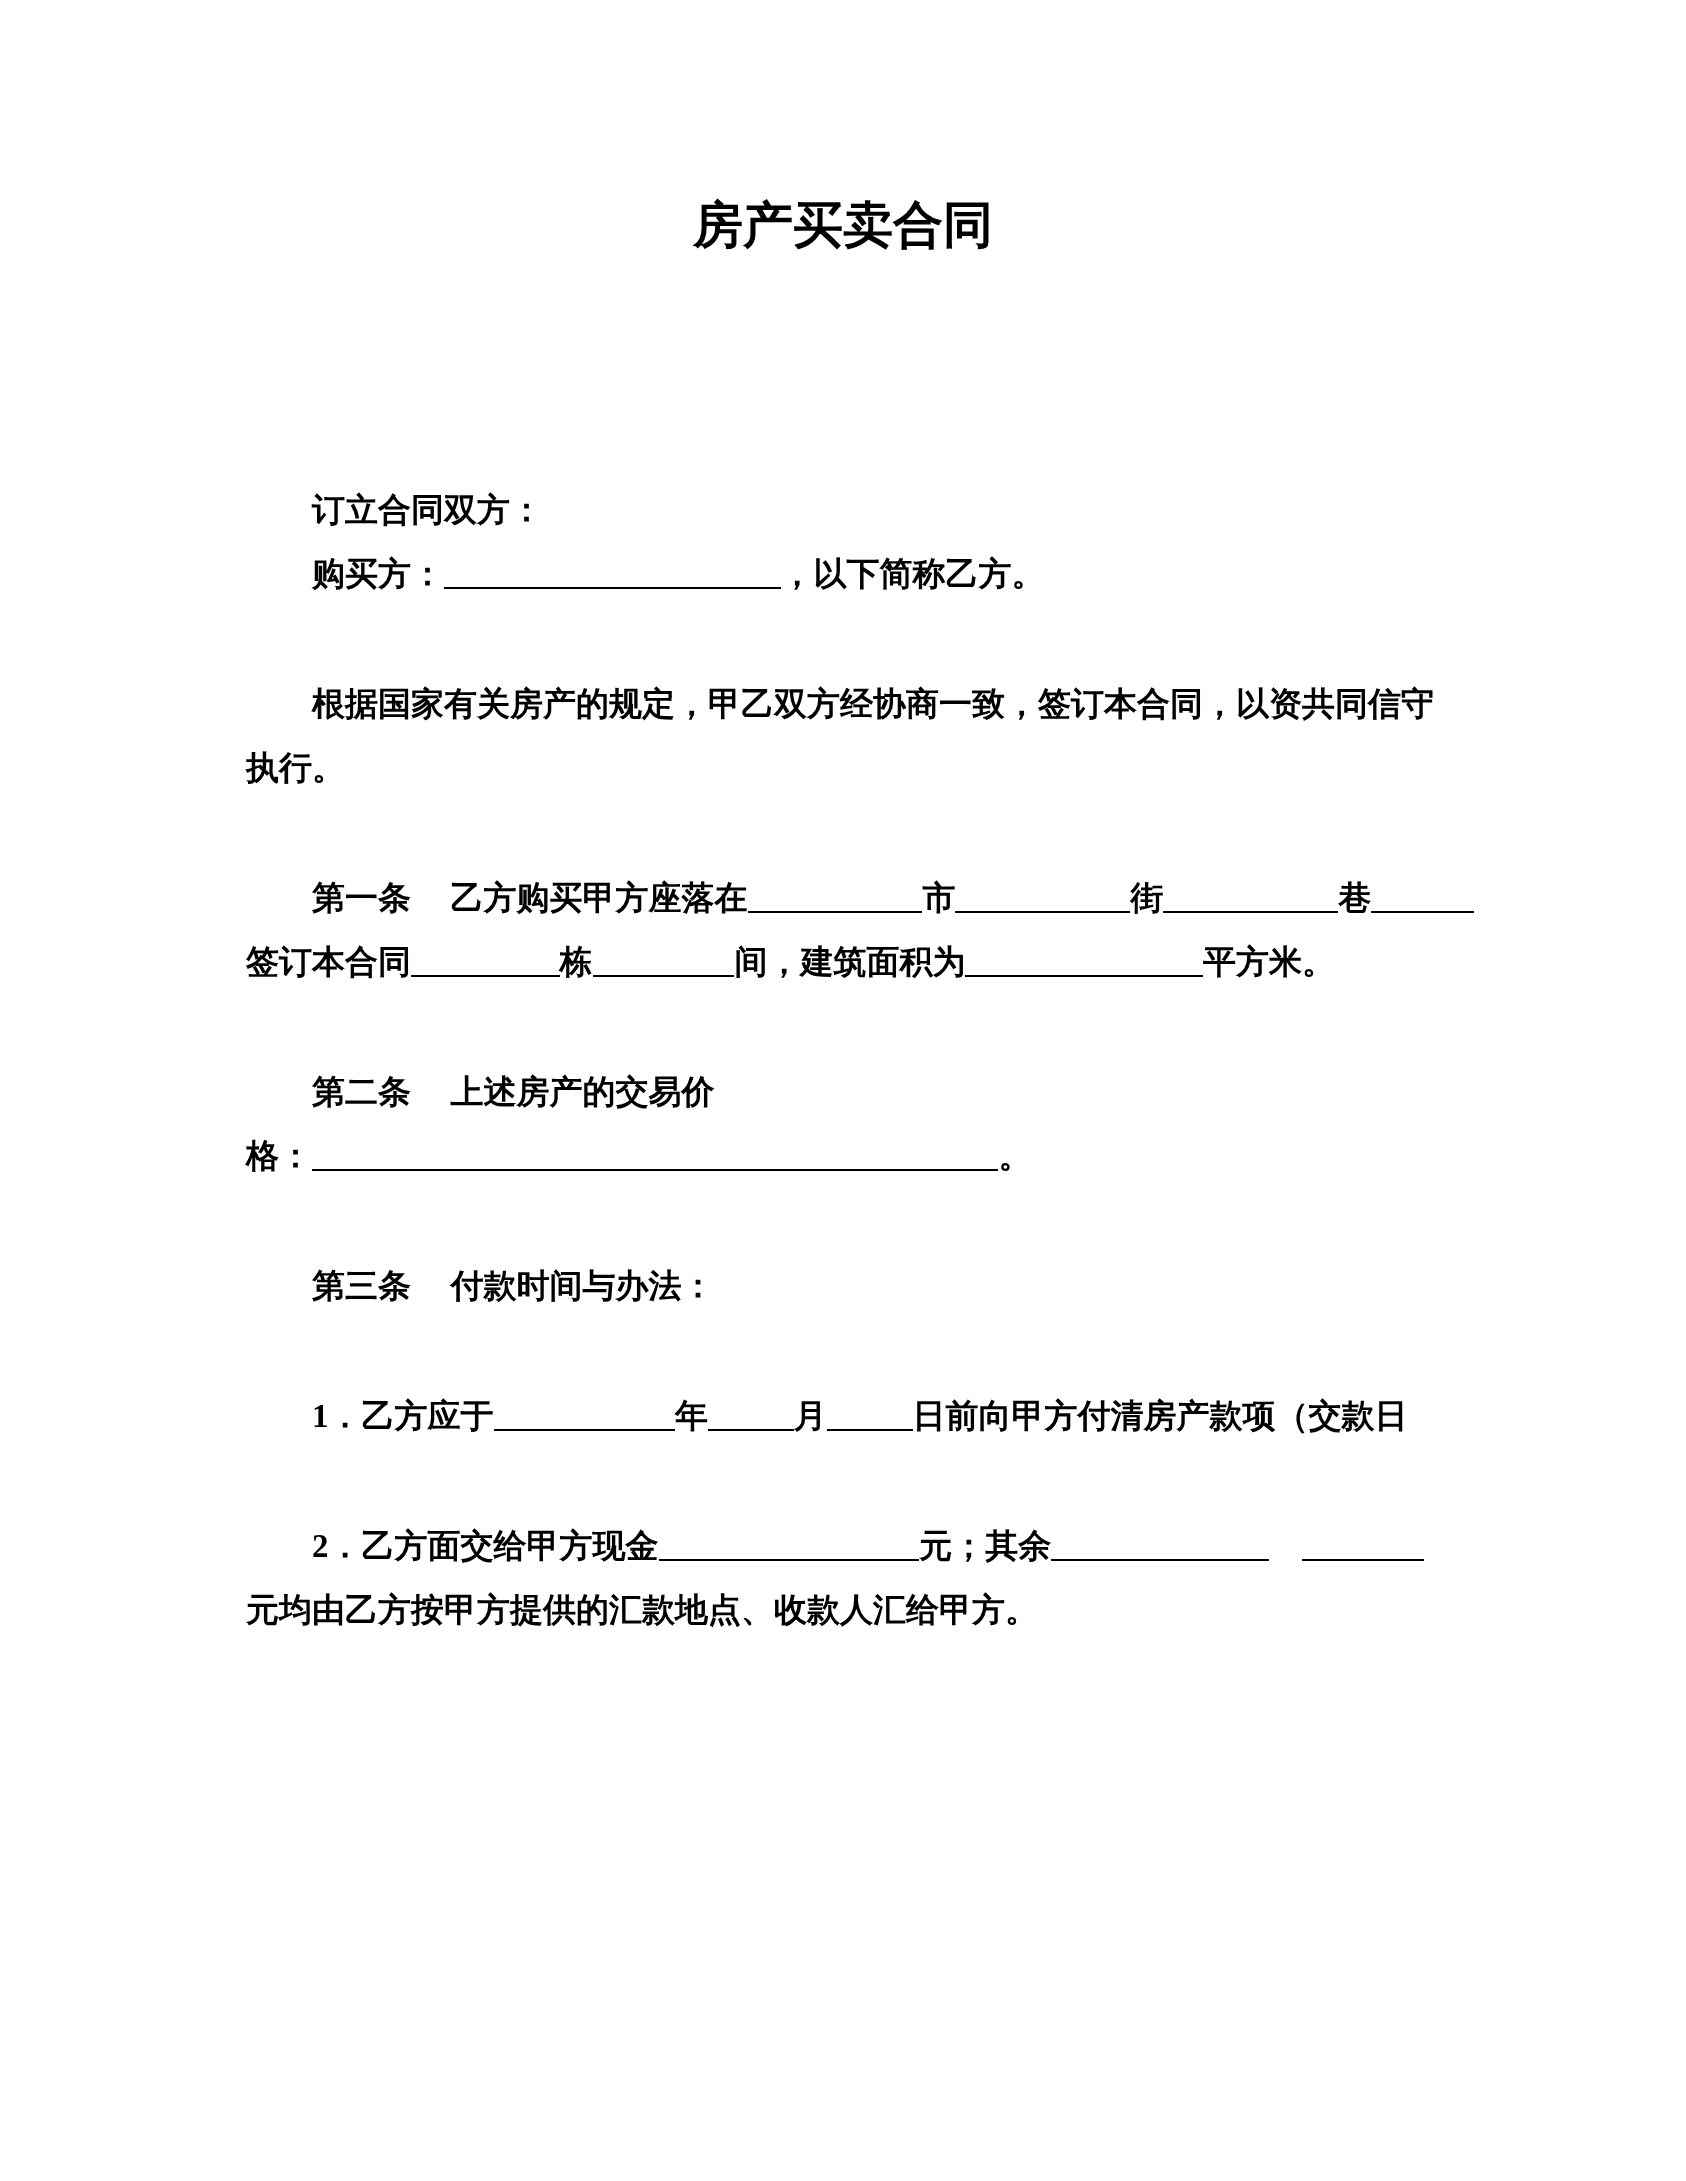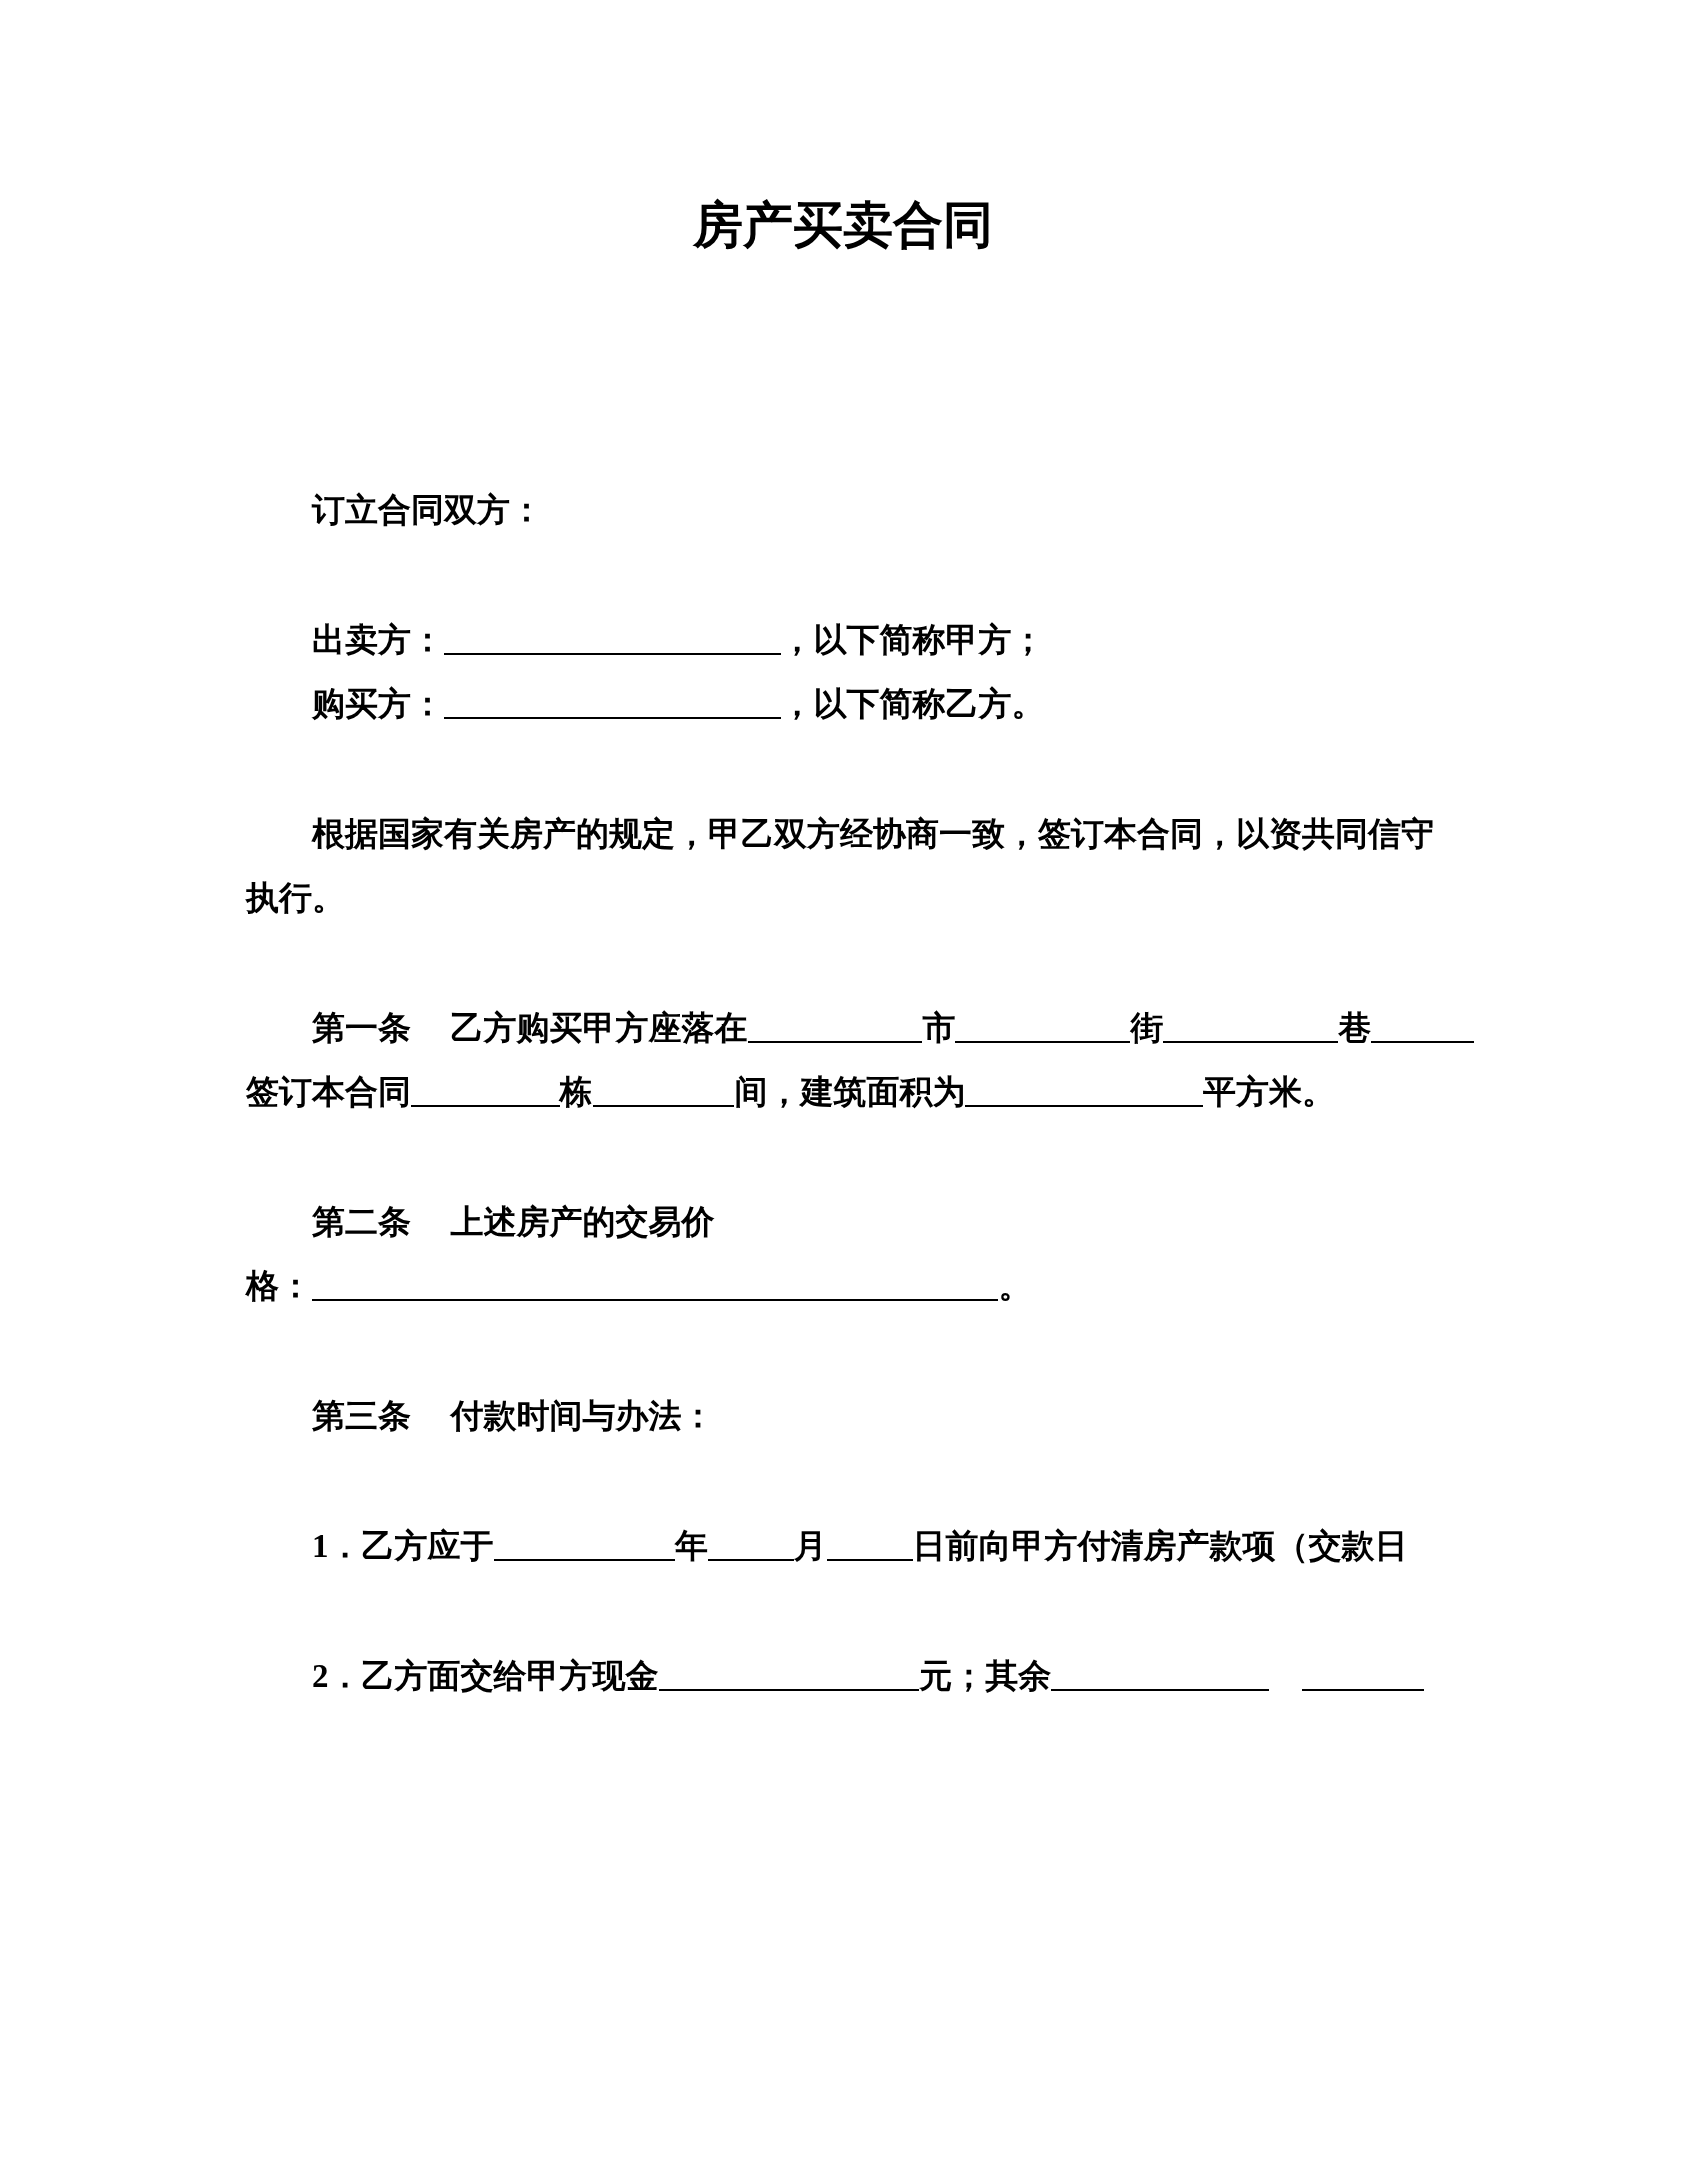--- a/index.html
+++ b/index.html
@@ -56,26 +56,26 @@
     height: 0.9px;
   }
 </style>
 </head>
 <body>
 
 <div class="page" style="background: rgb(255, 255, 255); color: rgb(0, 0, 0);">
   <h1 class="title">房产买卖合同</h1>
   <div class="doc-body" id="doc-body">
       <div class="line indent"><span class="seg">订立合同双方：</span></div>
-      <div class="line gap indent"><span class="seg">出卖方：</span><span class="blank" style="width: 10.2em;"></span><span class="seg">，以下简称甲方；</span></div>
       <div class="line indent"><span class="seg">购买方：</span><span class="blank" style="width: 10.2em;"></span><span class="seg">，以下简称乙方。</span></div>
       <div class="line gap indent"><span class="seg">根据国家有关房产的规定，甲乙双方经协商一致，签订本合同，以资共同信守</span></div>
       <div class="line"><span class="seg">执行。</span></div>
       <div class="line gap indent"><span class="seg">第一条</span><span class="hspace" style="width: 1.2em;"></span><span class="seg">乙方购买甲方座落在</span><span class="blank" style="width: 5.3em;"></span><span class="seg">市</span><span class="blank" style="width: 5.3em;"></span><span class="seg">街</span><span class="blank" style="width: 5.3em;"></span><span class="seg">巷</span><span class="blank" style="width: 3.1em;"></span></div>
       <div class="line"><span class="seg">签订本合同</span><span class="blank" style="width: 4.5em;"></span><span class="seg">栋</span><span class="blank" style="width: 4.3em;"></span><span class="seg">间，建筑面积为</span><span class="blank" style="width: 7.2em;"></span><span class="seg">平方米。</span></div>
       <div class="line gap indent"><span class="seg">第二条</span><span class="hspace" style="width: 1.2em;"></span><span class="seg">上述房产的交易价</span></div>
       <div class="line"><span class="seg">格：</span><span class="blank" style="width: 20.8em;"></span><span class="seg">。</span></div>
       <div class="line gap indent"><span class="seg">第三条</span><span class="hspace" style="width: 1.2em;"></span><span class="seg">付款时间与办法：</span></div>
       <div class="line gap indent"><span class="seg">1．乙方应于</span><span class="blank" style="width: 5.5em;"></span><span class="seg">年</span><span class="blank" style="width: 2.6em;"></span><span class="seg">月</span><span class="blank" style="width: 2.6em;"></span><span class="seg">日前向甲方付清房产款项（交款日</span></div>
       <div class="line gap indent"><span class="seg">2．乙方面交给甲方现金</span><span class="blank" style="width: 7.9em;"></span><span class="seg">元；其余</span><span class="blank" style="width: 6.6em;"></span><span class="hspace" style="width: 1em;"></span><span class="blank" style="width: 3.7em;"></span></div>
+      <div class="line"><span class="seg">元均由乙方按甲方提供的汇款地点、收款人汇给甲方。</span></div>
     </div>
 </div>
 
 
 </body></html>

